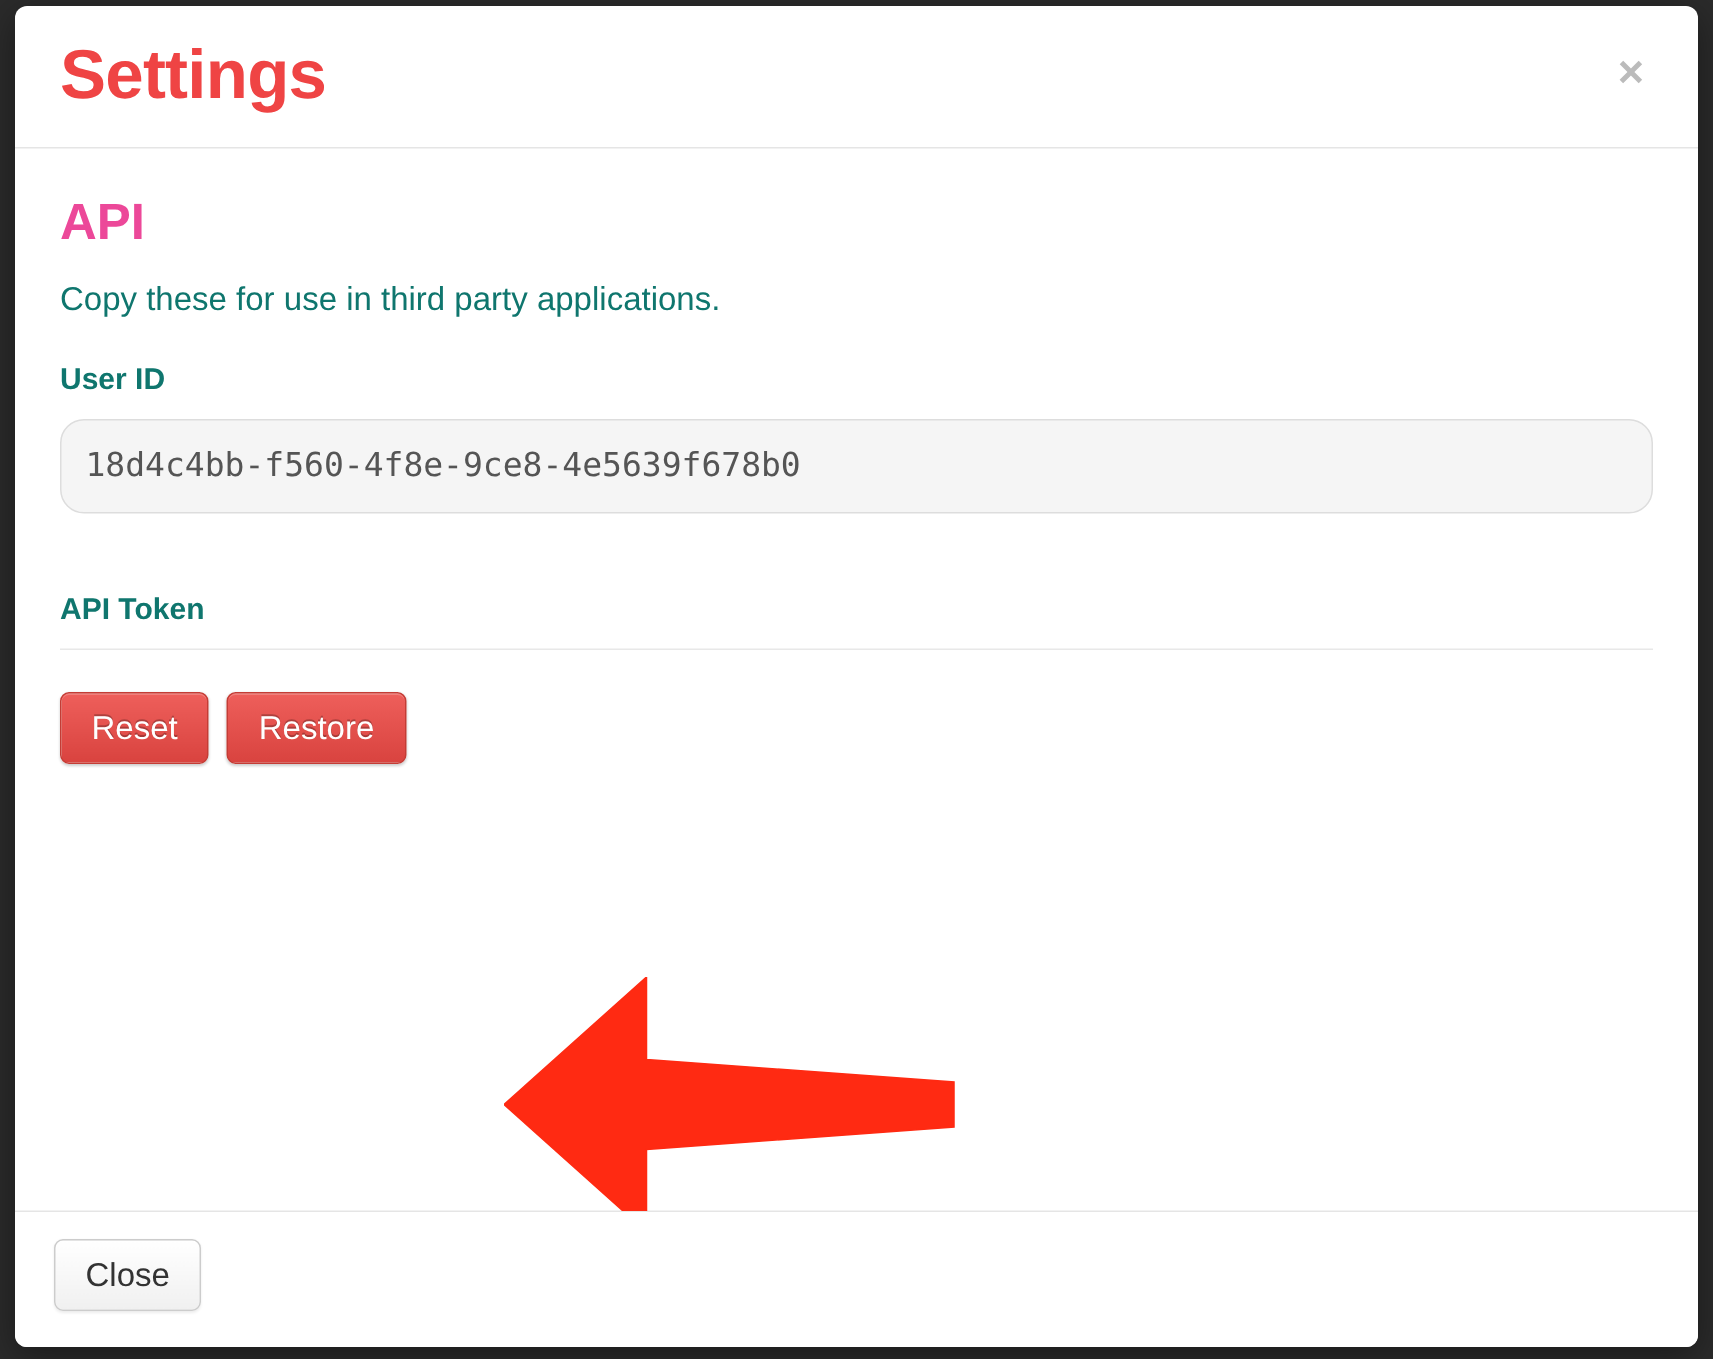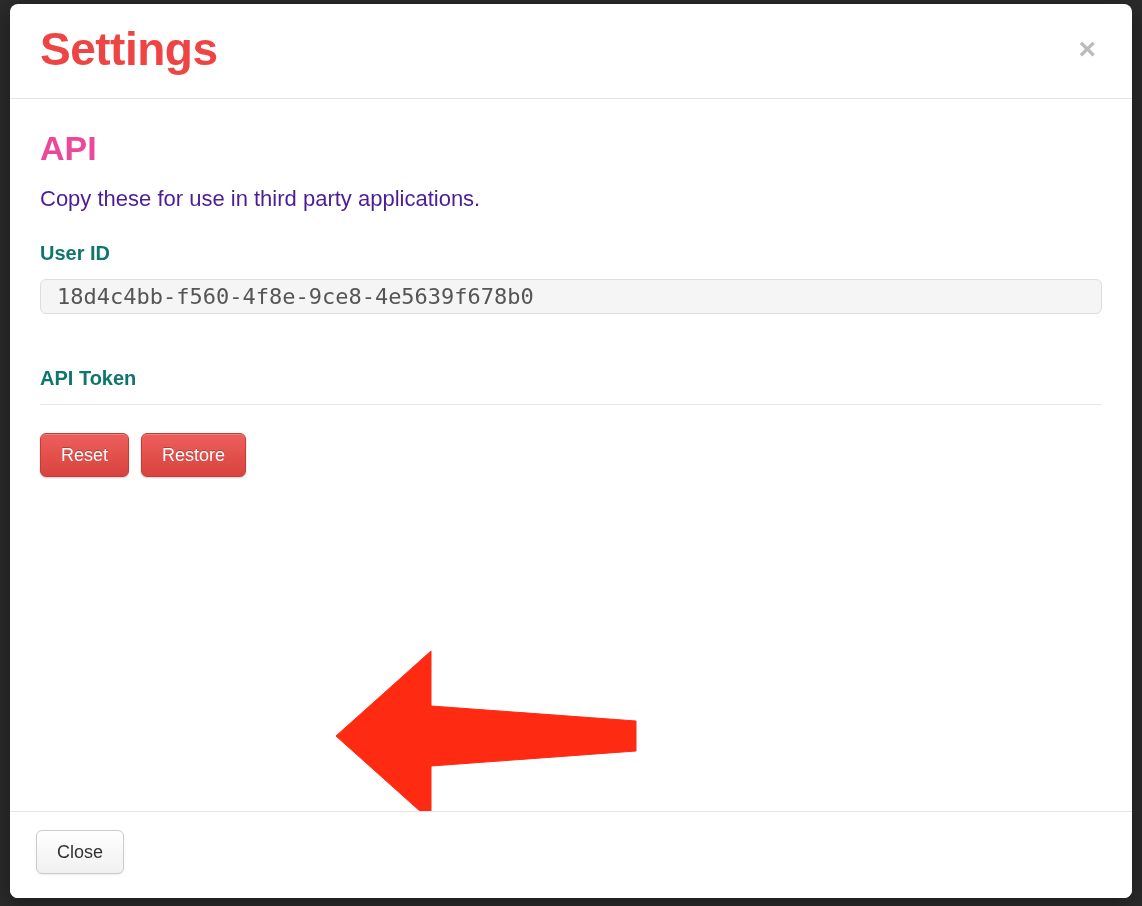--- a/index.html
+++ b/index.html
@@ -60,58 +60,58 @@
     position: relative;
   }
   .section-title {
     font-size: 34px;
     font-weight: 700;
     margin: 0 0 18px 0;
     color: #ec4899;
   }
   .section-desc {
     font-size: 22px;
-    color: #4c1d95;
+    color: #0f766e;
     margin: 0 0 30px 0;
   }
   .field-label {
     font-size: 20px;
     font-weight: 700;
     color: #0f766e;
     margin: 17px 0 14px 0;
     display: block;
   }
   .field-input {
     width: 100%;
     box-sizing: border-box;
     background: #f5f5f5;
     border: 1px solid #ddd;
-    border-radius: 6px;
-    padding: 4px 16px;
+    border-radius: 16px;
+    padding: 18px 16px;
     font-family: "Menlo", "Consolas", monospace;
     font-size: 22px;
     color: #555;
     margin-bottom: 36px;
     outline: none;
   }
   .divider {
     border: none;
     border-top: 1px solid #e8e8e8;
     margin: 0 0 28px 0;
   }
   .button-row {
     display: flex;
     gap: 12px;
     margin-bottom: 26px;
   }
   .btn {
     display: inline-flex;
     align-items: center;
     justify-content: center;
-    font-size: 18px;
+    font-size: 22px;
     line-height: 1;
     border-radius: 6px;
     cursor: pointer;
     padding: 12px 20px;
     border: 1px solid transparent;
     user-select: none;
   }
   .btn-danger {
     background: linear-gradient(to bottom, #ee5f5b, #d9433f);
     color: #fff;

